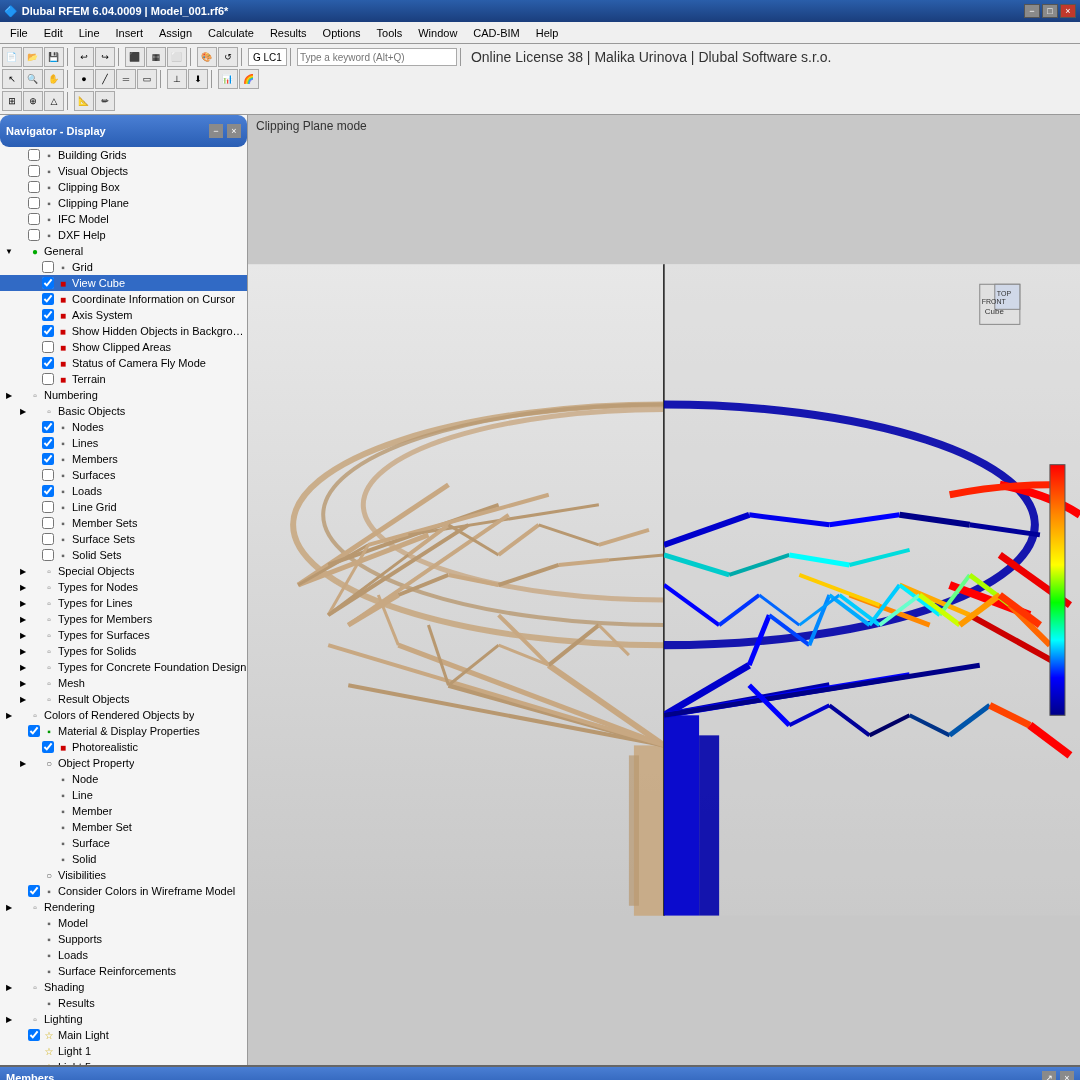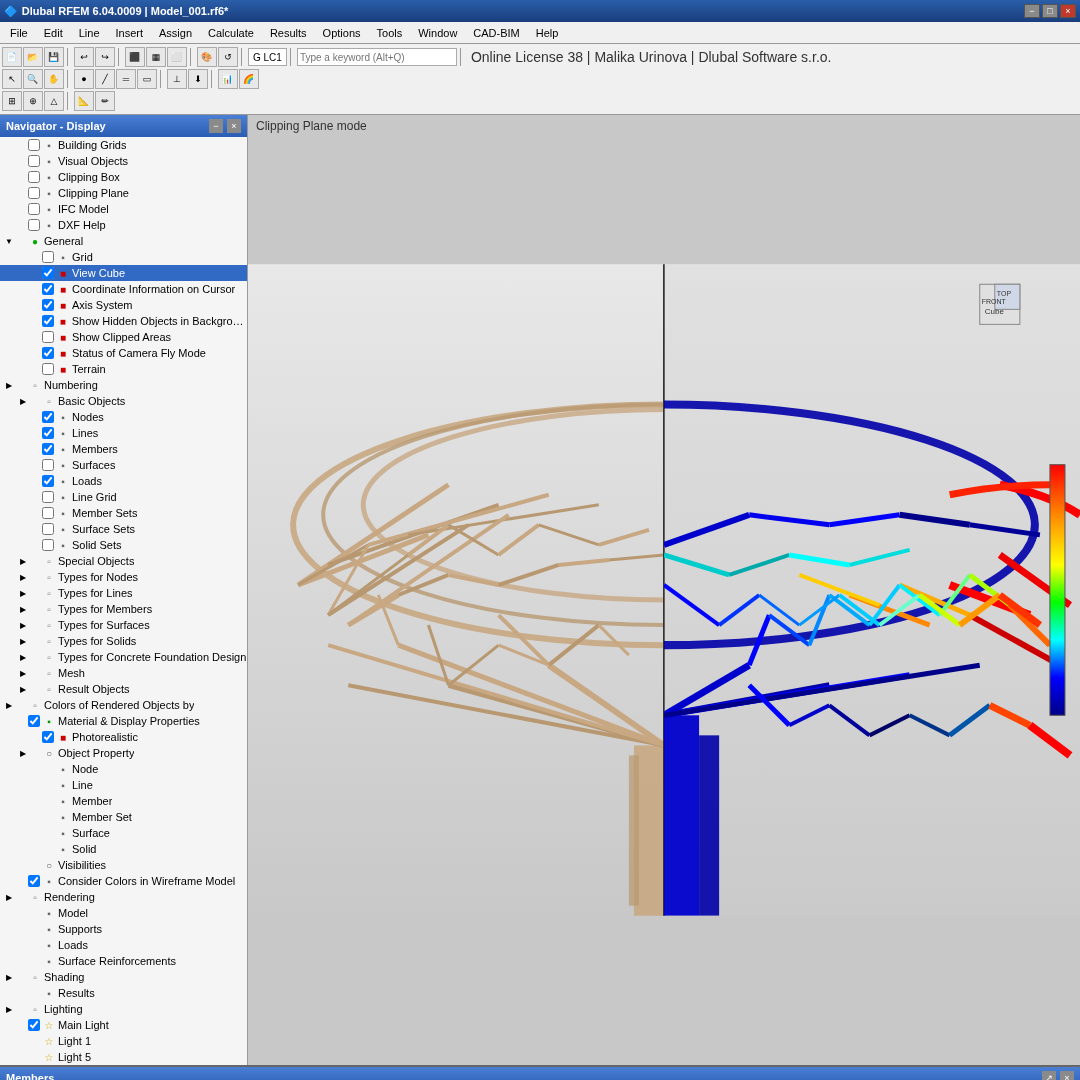--- a/index.html
+++ b/index.html
@@ -64,30 +64,31 @@
     
     .navigator {
       width: 248px;
       background: #f5f5f5;
       border-right: 1px solid #999;
       display: flex;
       flex-direction: column;
       overflow: hidden;
     }
     .nav-header {
-      height: 22px;
+      height: 32px;
       background: linear-gradient(to bottom, #4a7fd4, #2a5eb4);
       color: #fff;
       display: flex;
       align-items: center;
       justify-content: space-between;
       padding: 0 6px;
       font-size: 11px;
       font-weight: bold;
       flex-shrink: 0;
+      border-radius: 9px;
     }
     .nav-header-controls { display: flex; gap: 4px; }
     .nav-header-btn { width: 14px; height: 14px; background: #8a8a8a; border: none; color: #fff; font-size: 9px; cursor: pointer; display: flex; align-items: center; justify-content: center; }
 
     .nav-tree {
       flex: 1;
       overflow-y: auto;
       overflow-x: hidden;
     }
     .nav-tree::-webkit-scrollbar { width: 8px; }

